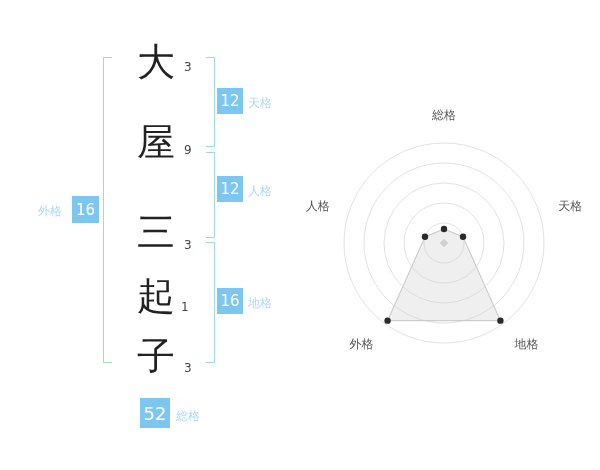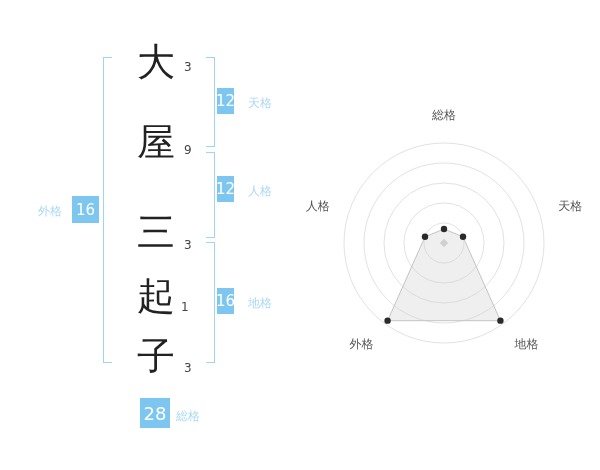--- a/index.html
+++ b/index.html
@@ -15,21 +15,21 @@
   .s0{left:184px;top:60px;} .s1{left:184px;top:143px;} .s2{left:184px;top:238px;}
   .s3{left:181px;top:300px;} .s4{left:184px;top:361px;}
   .bracket{position:absolute;width:8px;}
   .bracket-left{border-left:1px solid #9fd4f2;border-top:1px solid #9fd4f2;border-bottom:1px solid #9fd4f2;
     left:103px;top:57px;height:304px;}
   .bracket-right{border-right:1px solid #9fd4f2;border-top:1px solid #9fd4f2;border-bottom:1px solid #9fd4f2;left:206px;}
   .br-ten{top:57px;height:88px;}
   .br-jin{top:152px;height:84px;}
   .br-chi{top:242px;height:119px;}
   .badge{position:absolute;background:#7cc6ef;color:#fff;display:flex;align-items:center;justify-content:center;
-    width:17px;height:26px;font-size:15px;}
+    width:26px;height:26px;font-size:15px;}
   .bg-gai{left:72px;top:196px;width:27px;height:27px;}
   .bg-ten{left:217px;top:88px;}
   .bg-jin{left:217px;top:176px;}
   .bg-chi{left:217px;top:288px;}
   .bg-sou{left:140px;top:398px;width:30px;height:30px;font-size:18px;}
   .kaku-label{position:absolute;font-size:12px;color:#aad9f4;}
   .lb-gai{left:38px;top:203px;}
   .lb-ten{left:248px;top:95px;}
   .lb-jin{left:248px;top:183px;}
   .lb-chi{left:248px;top:295px;}
@@ -64,21 +64,21 @@
     <span class="kaku-label lb-ten">天格</span>
 
     <div class="bracket bracket-right br-jin"></div>
     <div class="badge bg-jin">12</div>
     <span class="kaku-label lb-jin">人格</span>
 
     <div class="bracket bracket-right br-chi"></div>
     <div class="badge bg-chi">16</div>
     <span class="kaku-label lb-chi">地格</span>
 
-    <div class="badge bg-sou">28</div>
+    <div class="badge bg-sou">52</div>
     <span class="kaku-label lb-sou">総格</span>
   </div>
 
   <svg class="radar" width="300" height="290" viewBox="0 0 300 290">
       <circle cx="144" cy="143" r="100" fill="none" stroke="#e2e2e2" stroke-width="1"></circle>
       <circle cx="144" cy="143" r="80" fill="none" stroke="#e2e2e2" stroke-width="1"></circle>
       <circle cx="144" cy="143" r="60" fill="none" stroke="#e2e2e2" stroke-width="1"></circle>
       <circle cx="144" cy="143" r="40" fill="none" stroke="#e2e2e2" stroke-width="1"></circle>
       <circle cx="144" cy="143" r="20" fill="none" stroke="#e2e2e2" stroke-width="1"></circle>
       <rect x="141" y="140" width="6" height="6" fill="#cfcfcf" transform="rotate(45 144 143)"></rect>

